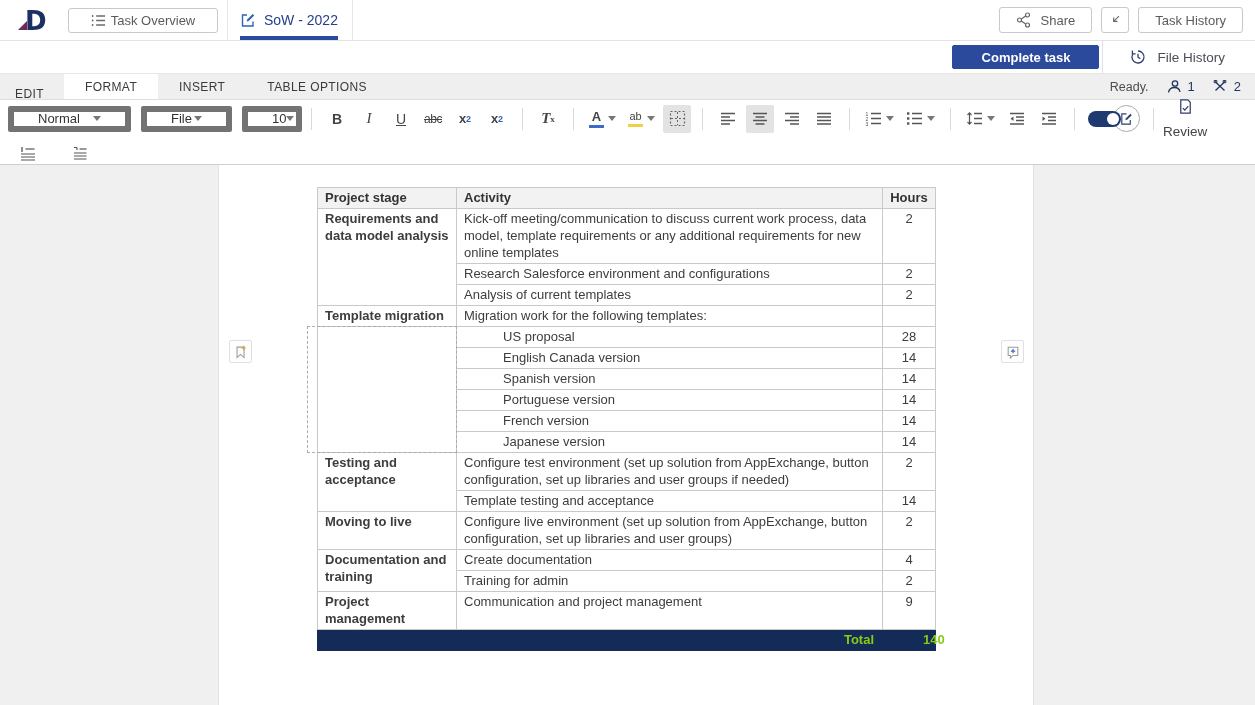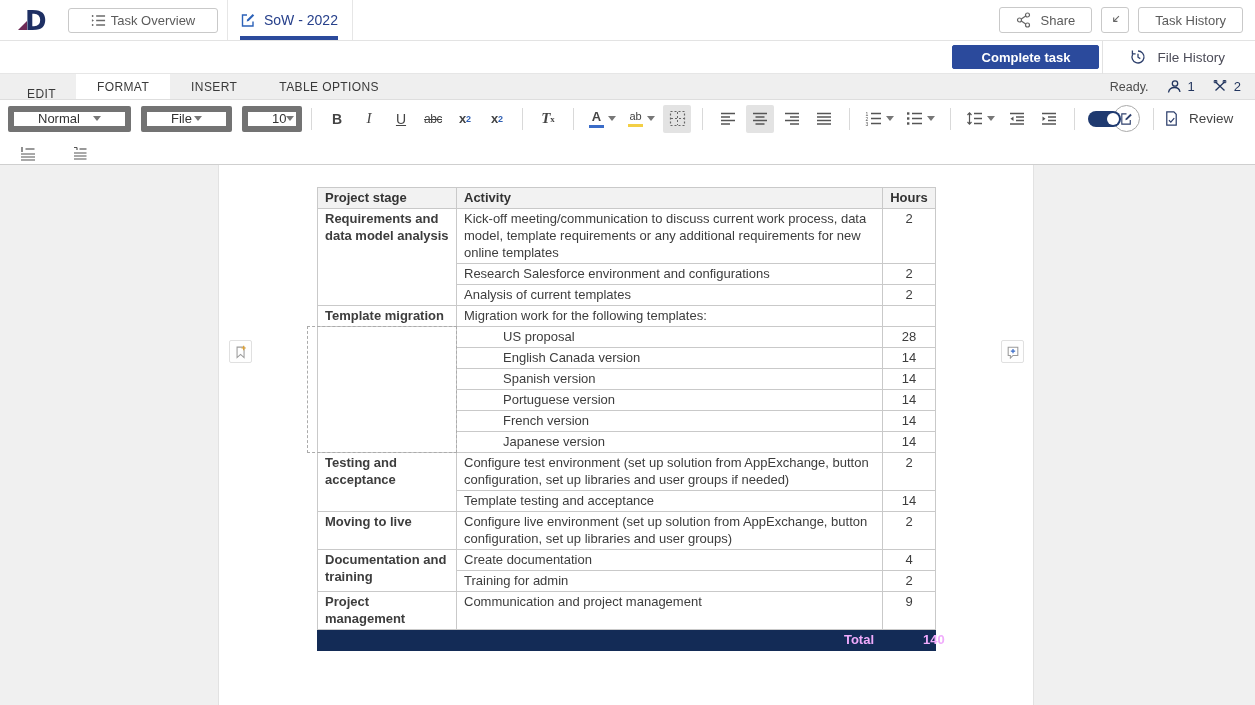--- a/index.html
+++ b/index.html
@@ -30,21 +30,21 @@
   .complete-task-btn { width:147px; height:24px; background:#2b4a9c; border:1px solid #2b4a9c;
     color:#fff; font-weight:bold; font-size:13px; border-radius:2px; margin-right:3px; }
   .actionbar .vdiv { width:1px; height:33px; background:#e2e2e2; }
   .file-history { display:flex; align-items:center; gap:10px; color:#4c4c58; font-size:13.5px;
     margin:0 30px 0 26px; cursor:pointer; }
 
   
   .menubar { height:26px; background:#efefef; border-bottom:1px solid #dedede;
     display:flex; align-items:stretch; font-size:12px; color:#3a3a3a; flex:0 0 auto; }
   .menu-item { display:flex; align-items:center; padding:0 21px; letter-spacing:.4px; cursor:pointer; }
-  .menu-item.first { margin-left:16px; padding:15px 20px 0 11px; }
+  .menu-item.first { margin-left:4px; padding:15px 20px 0 11px; }
   .menu-item.active { background:#fff; }
   .menu-right { margin-left:auto; display:flex; align-items:center; gap:16px; margin-right:14px; }
   .status-text { color:#4c4c4c; font-size:12.5px; }
   .collab { display:flex; align-items:center; gap:5px; color:#23365f; font-size:13px; cursor:pointer; }
 
   
   .toolbar { height:37px; background:#fff; display:flex; align-items:center; padding-left:8px; flex:0 0 auto; }
   .toolbar2 { height:28px; background:#fff; border-bottom:1px solid #cfcfcf; display:flex;
     align-items:flex-start; padding:2px 0 0 12px; gap:20px; flex:0 0 auto; }
   .tb-select { height:26px; border:6px solid #737373; border-radius:2px; background:#fff;
@@ -72,41 +72,41 @@
   .swatch-btn { display:inline-flex; flex-direction:column; align-items:center; line-height:1; gap:2px; }
   .swatch-btn .bar { width:15px; height:3px; }
   .bar-color { background:#3a6cc8; }
   .bar-hl { background:#f3cf45; }
   .toggle-wrap { display:inline-flex; align-items:center; position:relative; margin:0 4px; cursor:pointer; }
   .toggle-pill { width:33px; height:16px; border-radius:8px; background:#1f3a70; position:relative; }
   .toggle-knob { position:absolute; right:2px; top:2px; width:12px; height:12px; border-radius:50%; background:#fff; }
   .toggle-circle { width:27px; height:27px; border-radius:50%; background:#fff; border:1px solid #aaa;
     margin-left:-8px; display:flex; align-items:center; justify-content:center; }
   .review-btn { display:inline-flex; align-items:center; gap:9px; color:#444; font-size:13.5px;
-    background:none; border:none; cursor:pointer; font-family:inherit; }
+    background:none; border:none; cursor:pointer; font-family:inherit;flex-direction:column; }
 
   
   .docarea { flex:1; background:#f0f0f0; position:relative; overflow:hidden; }
   .page { position:absolute; left:218px; top:0; bottom:-20px; width:816px; background:#fff;
     border-left:1px solid #e2e2e2; border-right:1px solid #e2e2e2; padding:0 100px 0 98px; overflow:hidden; }
   .intro { margin-top:-8px; font-size:13.5px; line-height:19px; color:#3d3d3d; width:612px; cursor:text; }
   .sow-table { border-collapse:collapse; margin-top:22px; width:618px; table-layout:fixed;
     font-size:13px; color:#3d3d3d; }
   .sow-table col.c1 { width:139px; } .sow-table col.c2 { width:426px; } .sow-table col.c3 { width:53px; }
   .sow-table th, .sow-table td { border:1px solid #c9c9c9; padding:1px 6px 2px 7px;
     vertical-align:top; text-align:left; line-height:17px; }
   .sow-table th { background:#f2f2f2; font-weight:bold; color:#333; }
   .sow-table th.hours-h { text-align:center; padding:1px 2px; }
   .sow-table td.stage { font-weight:bold; }
   .sow-table td.hours { text-align:center; padding:1px 2px; }
   .sow-table td.indent { padding-left:46px; }
   .sow-table td.cell-selected { position:relative; }
   .sow-table td.cell-selected::after { content:""; position:absolute; top:-1px; bottom:-1px;
     left:-11px; right:-1px; border:1px dashed #ababab; pointer-events:none; }
-  .sow-table tr.total-row td { background:#132b56; color:#f0abfc; font-weight:bold; border-color:#132b56;padding-left:40px; }
+  .sow-table tr.total-row td { background:#132b56; color:#84cc16; font-weight:bold; border-color:#132b56;padding-left:40px; }
   .sow-table tr.total-row td.total-label { text-align:right; padding-right:8px; }
   .sow-table tr.total-row td.total-value { text-align:center; }
   .margin-btn { position:absolute; width:23px; height:23px; background:#fefefe;
     border:1px solid #e0e0e0; border-radius:2px; display:flex; align-items:center;
     justify-content:center; cursor:pointer; padding:0; }
   .bookmark-add-btn { left:229px; top:175px; }
   .comment-add-btn { left:1001px; top:175px; }
 </style>
 </head>
 <body>

